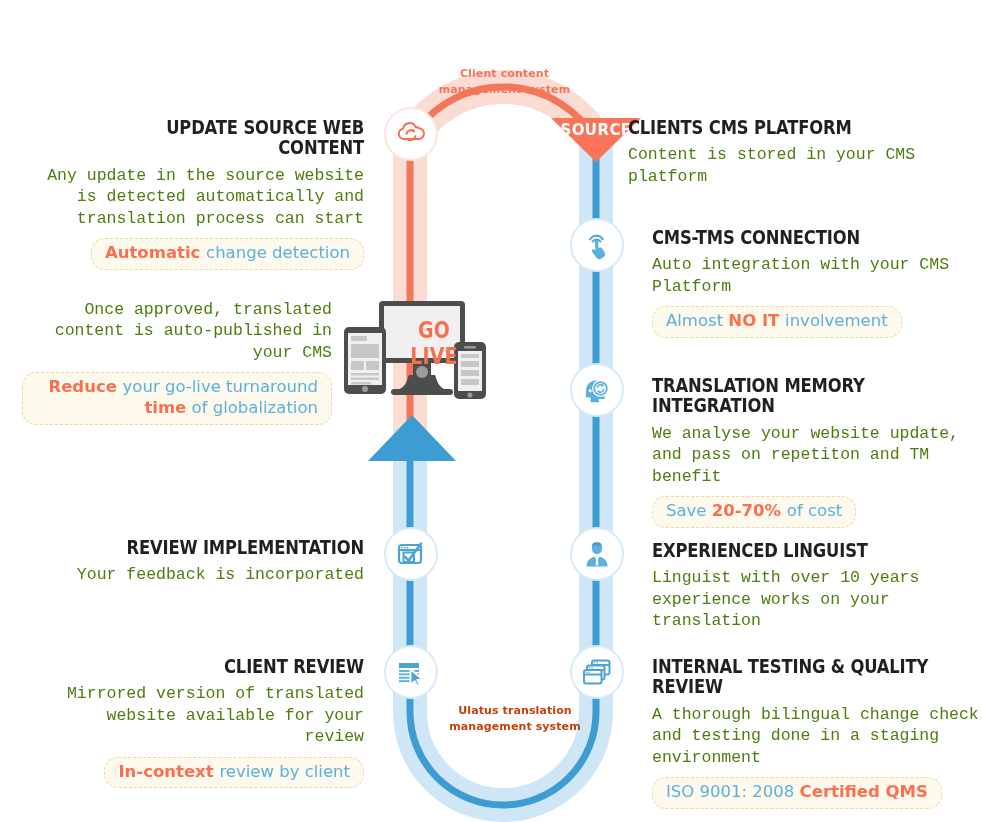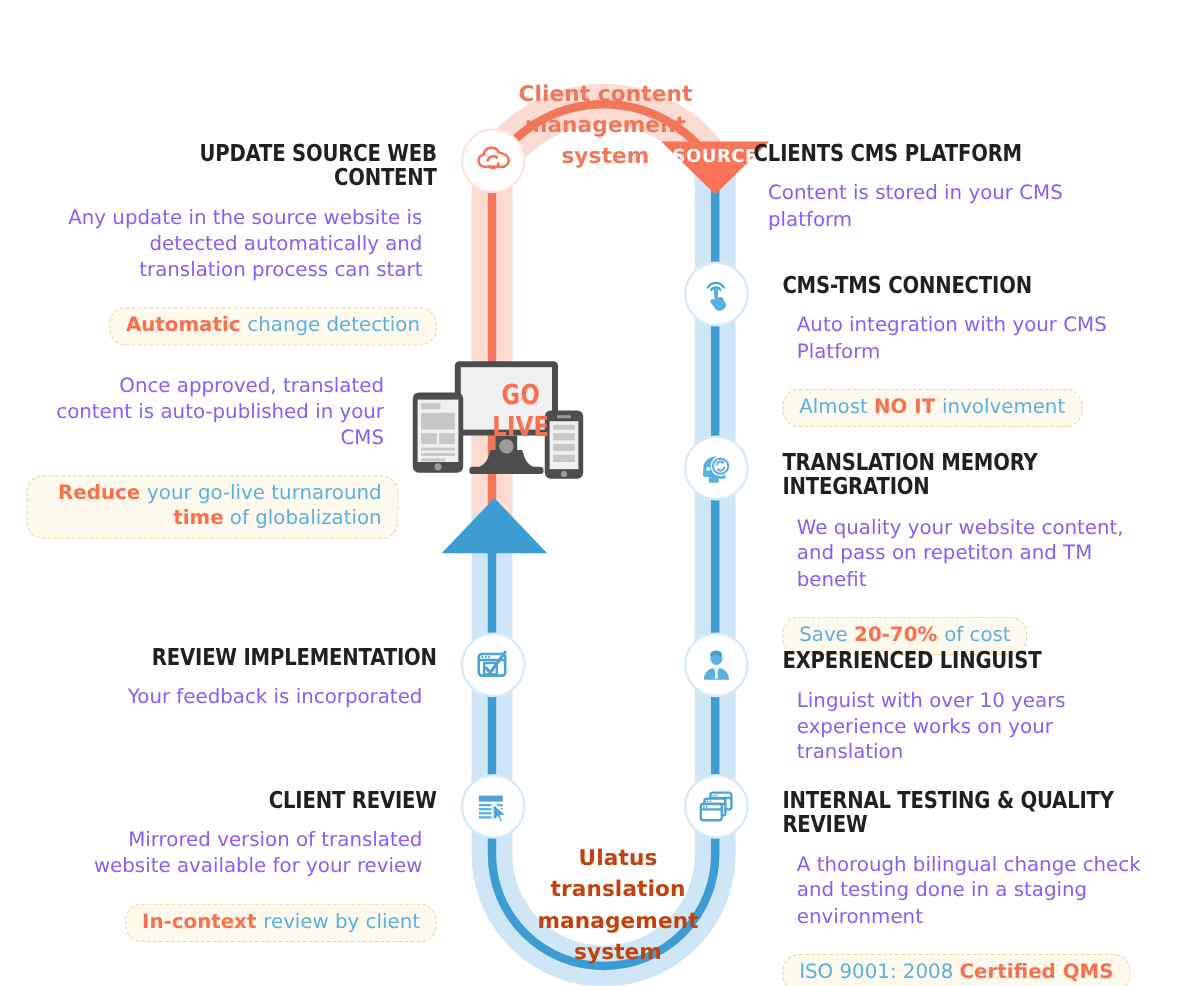--- a/index.html
+++ b/index.html
@@ -12,21 +12,21 @@
   }
   #stage{position:absolute;left:0;top:0;width:982px;height:822px;}
 
   
   #pipes{position:absolute;left:0;top:0;width:982px;height:822px;}
 
   
   .loop-caption{
     position:absolute;
     text-align:center;
-    font-size:18px;
+    font-size:11px;
     font-weight:bold;
     line-height:1.45;
     letter-spacing:.1px;
   }
   #caption-client{left:432px;top:66px;width:145px;color:#f2765a;}
   #caption-ulatus{left:440px;top:703px;width:150px;color:#c2410c;}
 
   
   #start-arrow{
     position:absolute;left:551px;top:118px;width:90px;height:44px;
@@ -69,24 +69,25 @@
     font-family:"DejaVu Sans", sans-serif;
     font-size:19.5px;
     font-weight:bold;
     color:#231f20;
     letter-spacing:-0.2px;
     text-transform:uppercase;
     transform:scaleX(.84);
     line-height:1.05;
   }
   .block p{
-    margin:12px;
+    margin:0;
     font-size:16.5px;
-    color:#8b5cf6;
+    color:#4d7c0f;
     line-height:1.30;
+    font-family:Liberation Mono, monospace;
   }
   .left h3{transform-origin:right center;}
   .left p{text-align:right;}
   .right h3{transform-origin:left center;}
   .right p{text-align:left;}
 
   
   .pill{
     display:inline-block;
     margin-top:9px;
@@ -300,21 +301,21 @@
     <p>Auto integration with your CMS Platform</p>
     <div class="pill-wrap-right">
       <span class="pill">
         <span class="b">Almost </span><span class="o">NO IT </span><span class="b">involvement</span>
       </span>
     </div>
   </div>
 
   <div class="block right" style="left:652px;top:376px;width:325px;">
     <h3 style="text-align:left">TRANSLATION MEMORY INTEGRATION</h3>
-    <p>We quality your website content, and pass on repetiton and TM benefit</p>
+    <p>We analyse your website update, and pass on repetiton and TM benefit</p>
     <div class="pill-wrap-right">
       <span class="pill">
         <span class="b">Save </span><span class="o">20-70% </span><span class="b">of cost</span>
       </span>
     </div>
   </div>
 
   <div class="block right" style="left:652px;top:541px;width:320px;">
     <h3 style="text-align:left">EXPERIENCED LINGUIST</h3>
     <p>Linguist with over 10 years experience works on your translation</p>

